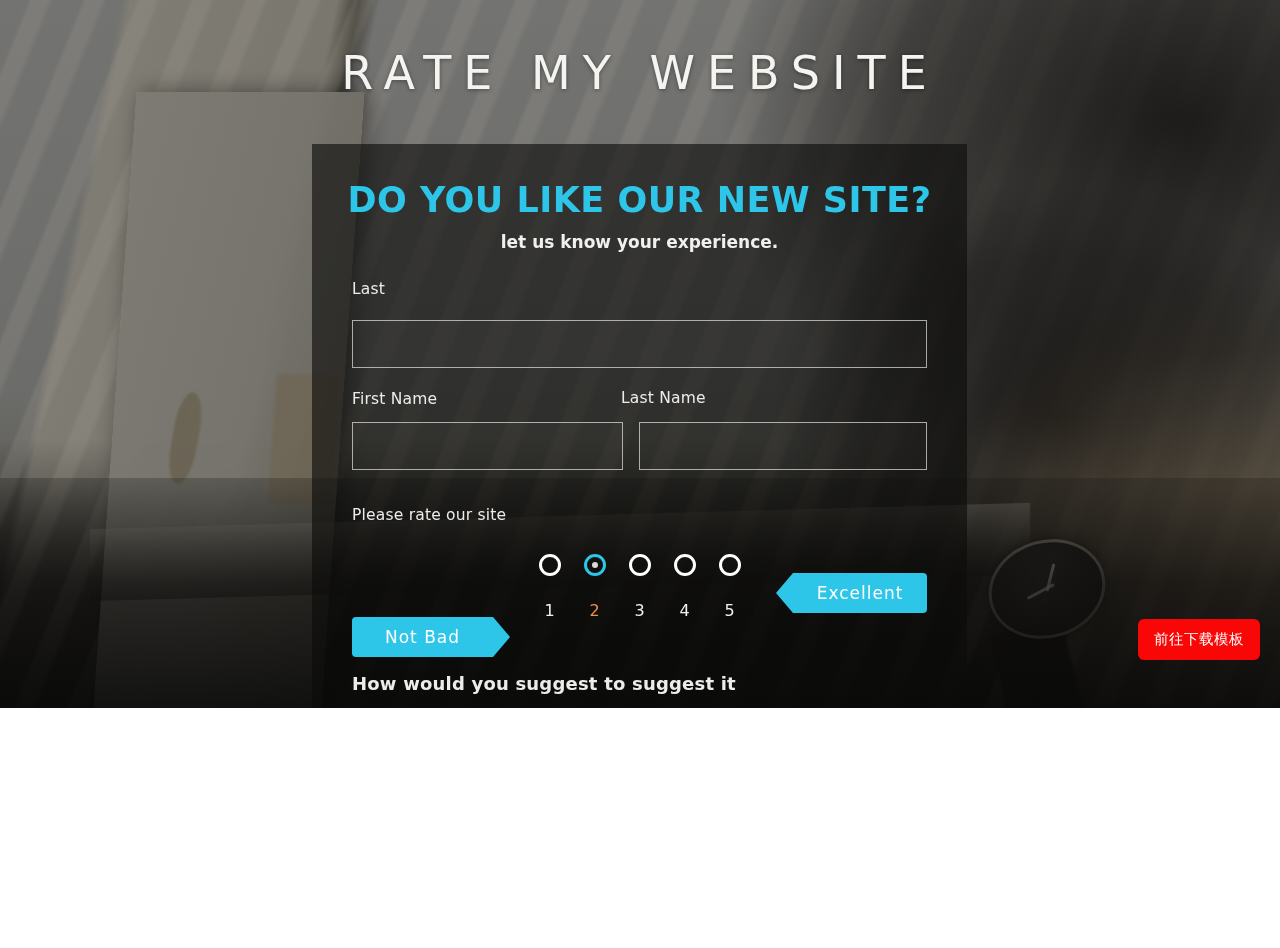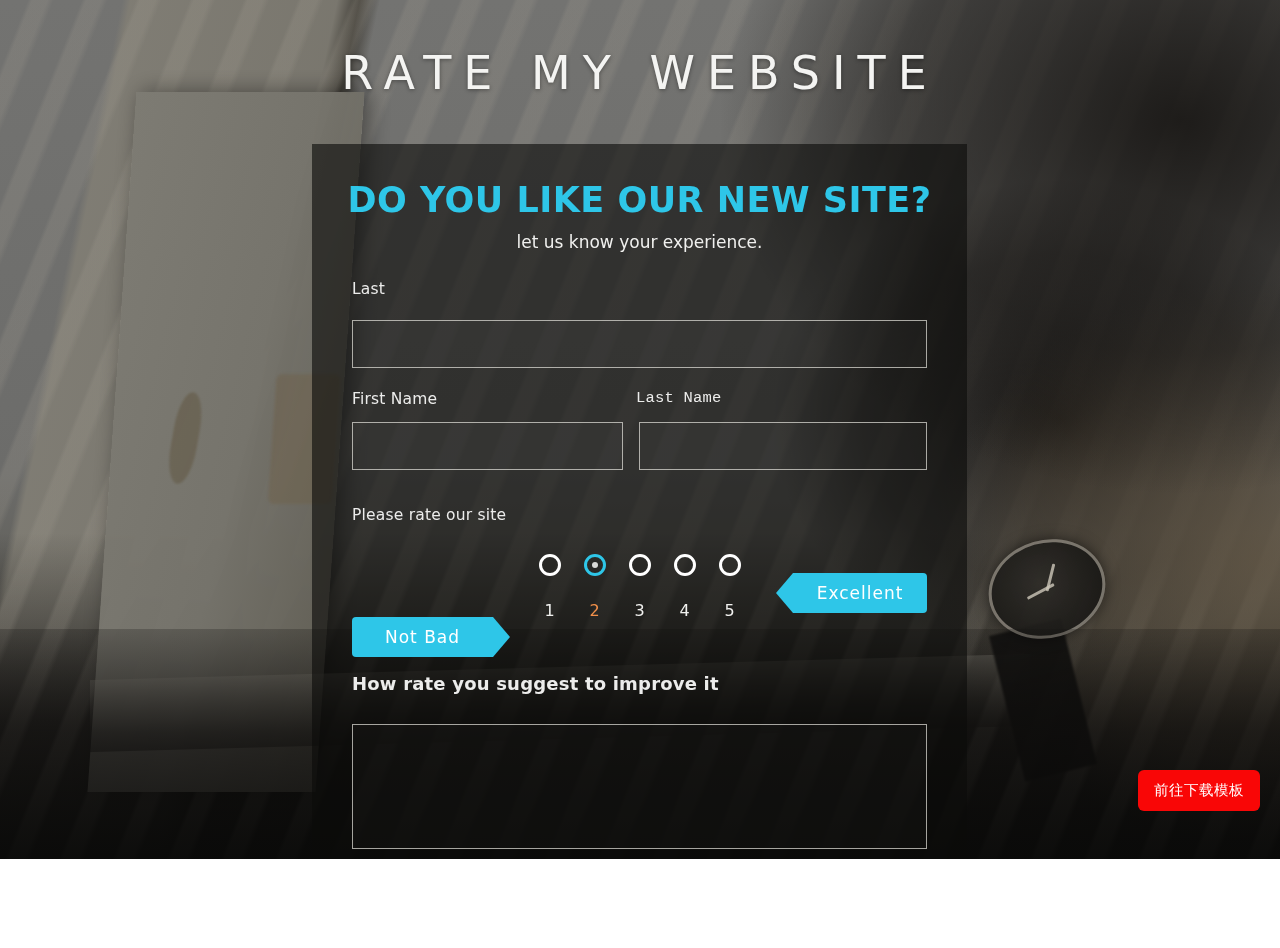--- a/index.html
+++ b/index.html
@@ -7,21 +7,21 @@
   html, body {
     margin: 0; padding: 0;
     width: 1280px; height: 948px;
     overflow: hidden;
     font-family: "Liberation Sans", sans-serif;
   }
 
   
   .page {
     position: relative;
-    width: 1280px; height: 859px;
+    width: 1280px; height: 708px;
     background: #6e6e6b;
     overflow: hidden;
     padding-left: 24px;
   }
   .photo {
     position: absolute; inset: 0;
     
     background:
       
       radial-gradient(ellipse 640px 520px at 1180px 120px, rgba(22,20,18,.92) 0%, rgba(22,20,18,.55) 45%, rgba(22,20,18,0) 72%),
@@ -123,21 +123,21 @@
     font-size: 35px;
     font-weight: 700;
     letter-spacing: .5px;
     font-family: "DejaVu Sans", sans-serif;
   }
   .form-sub {
     position: absolute; top: 88px; left: 0; width: 100%;
     text-align: center;
     color: #f0f0ee;
     font-size: 17px;
-    font-weight: 400;
+    font-weight: 700;
     font-family: "DejaVu Sans", sans-serif;
   }
 
   .field-label {
     color: #ececeb;
     font-size: 15.5px;
     font-family: "DejaVu Sans", sans-serif;
     letter-spacing: .2px;
   }
   .label-lg { font-size: 18px; font-weight: 700; }
@@ -153,21 +153,21 @@
     outline: none;
   }
   .text-input { height: 48px; }
   .text-area { resize: none; }
 
   #email-label  { position: absolute; left: 40px; top: 136px; }
   #email-input  { position: absolute; left: 40px; top: 176px; width: 575px; }
 
   #first-label  { position: absolute; left: 40px; top: 246px; }
   #first-input  { position: absolute; left: 40px; top: 278px; width: 271px; }
-  #last-label   { position: absolute; left: 324px; top: 245px; font-family: Liberation Mono, monospace; }
+  #last-label   { position: absolute; left: 309px; top: 245px; }
   #last-input   { position: absolute; left: 327px; top: 278px; width: 288px; }
 
   #rate-label   { position: absolute; left: 40px; top: 362px; }
   .radio-group {
     position: absolute; left: 0; top: 410px; width: 100%;
     display: flex; justify-content: center; gap: 23px;
   }
   .radio-cell { width: 22px; text-align: center; }
   .radio-dot {
     width: 22px; height: 22px; border-radius: 50%;
@@ -326,21 +326,21 @@
         <div class="radio-cell">
           <div class="radio-dot"></div>
           <div class="radio-num">4</div>
         </div>
         <div class="radio-cell">
           <div class="radio-dot"></div>
           <div class="radio-num">5</div>
         </div>
       </div>
 
-      <label class="field-label label-lg" id="improve-label">How rate you suggest to improve it</label>
+      <label class="field-label label-lg" id="improve-label">How would you suggest to suggest it</label>
       <textarea class="text-area" id="improve-area" placeholder="" style=""></textarea>
 
       <button id="submit-button">SUBMIT</button>
 
     </div>
   </div>
 
   <button id="download-button">前往下载模板</button>
 
 </div>

